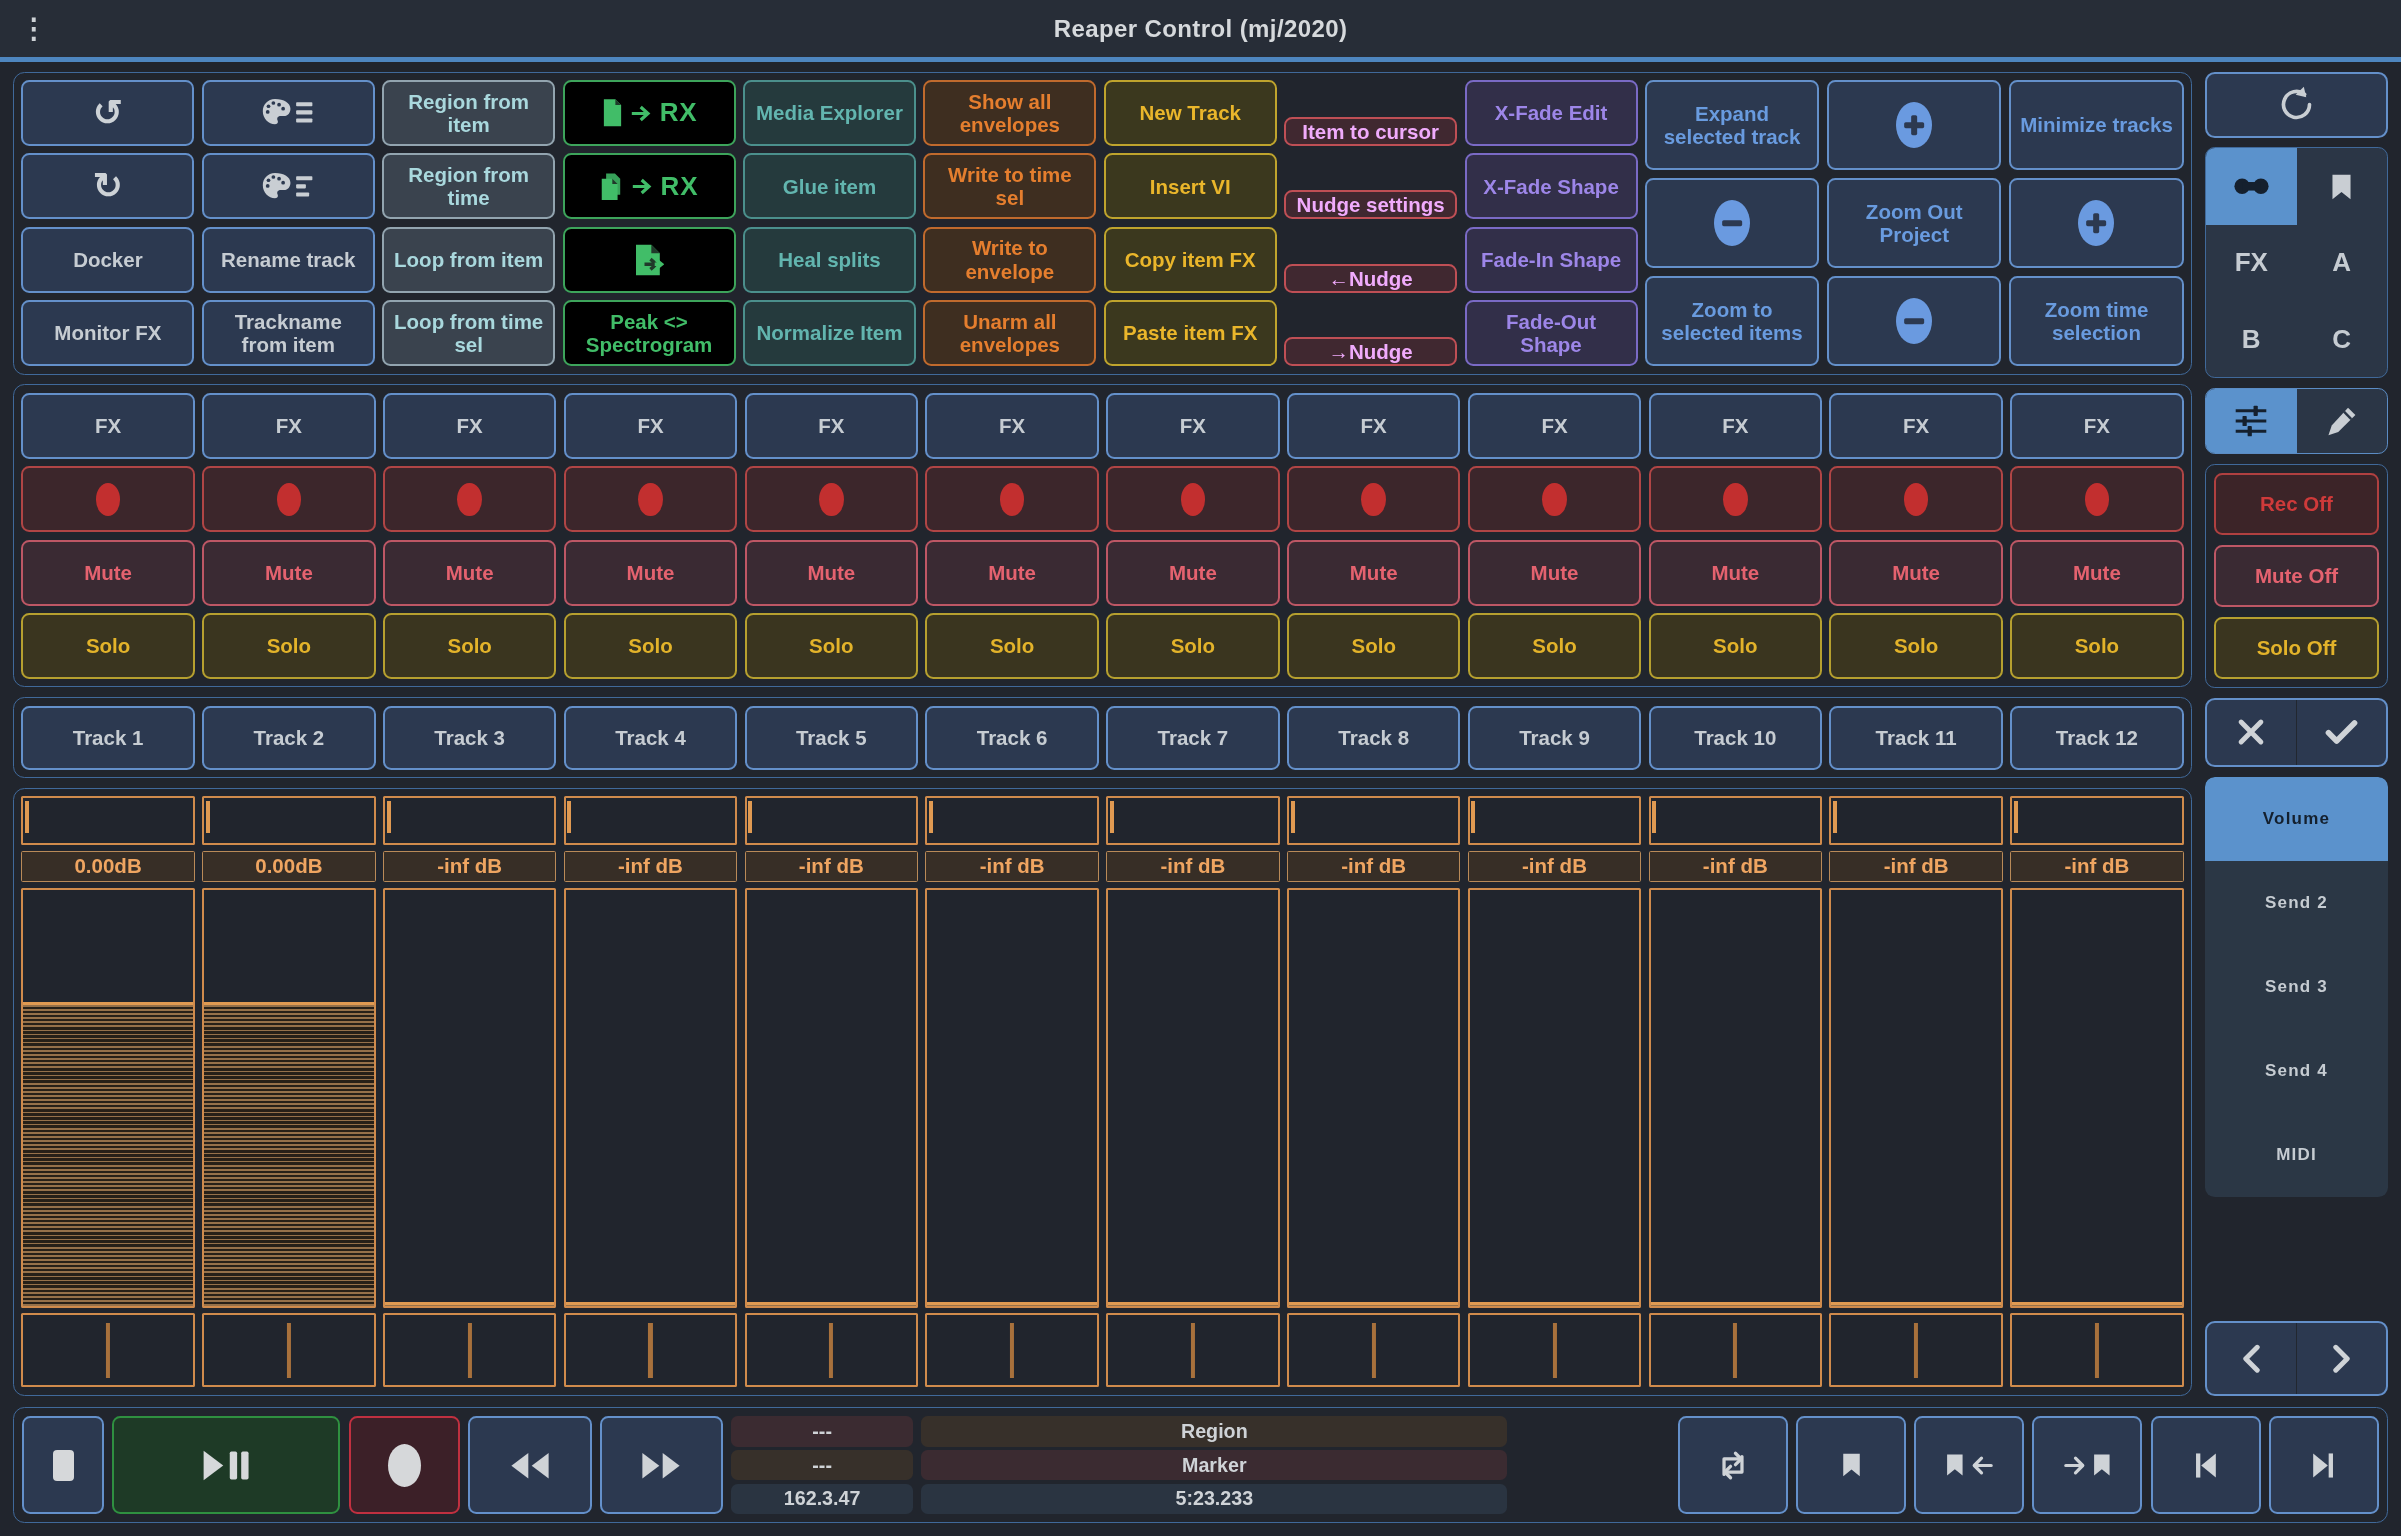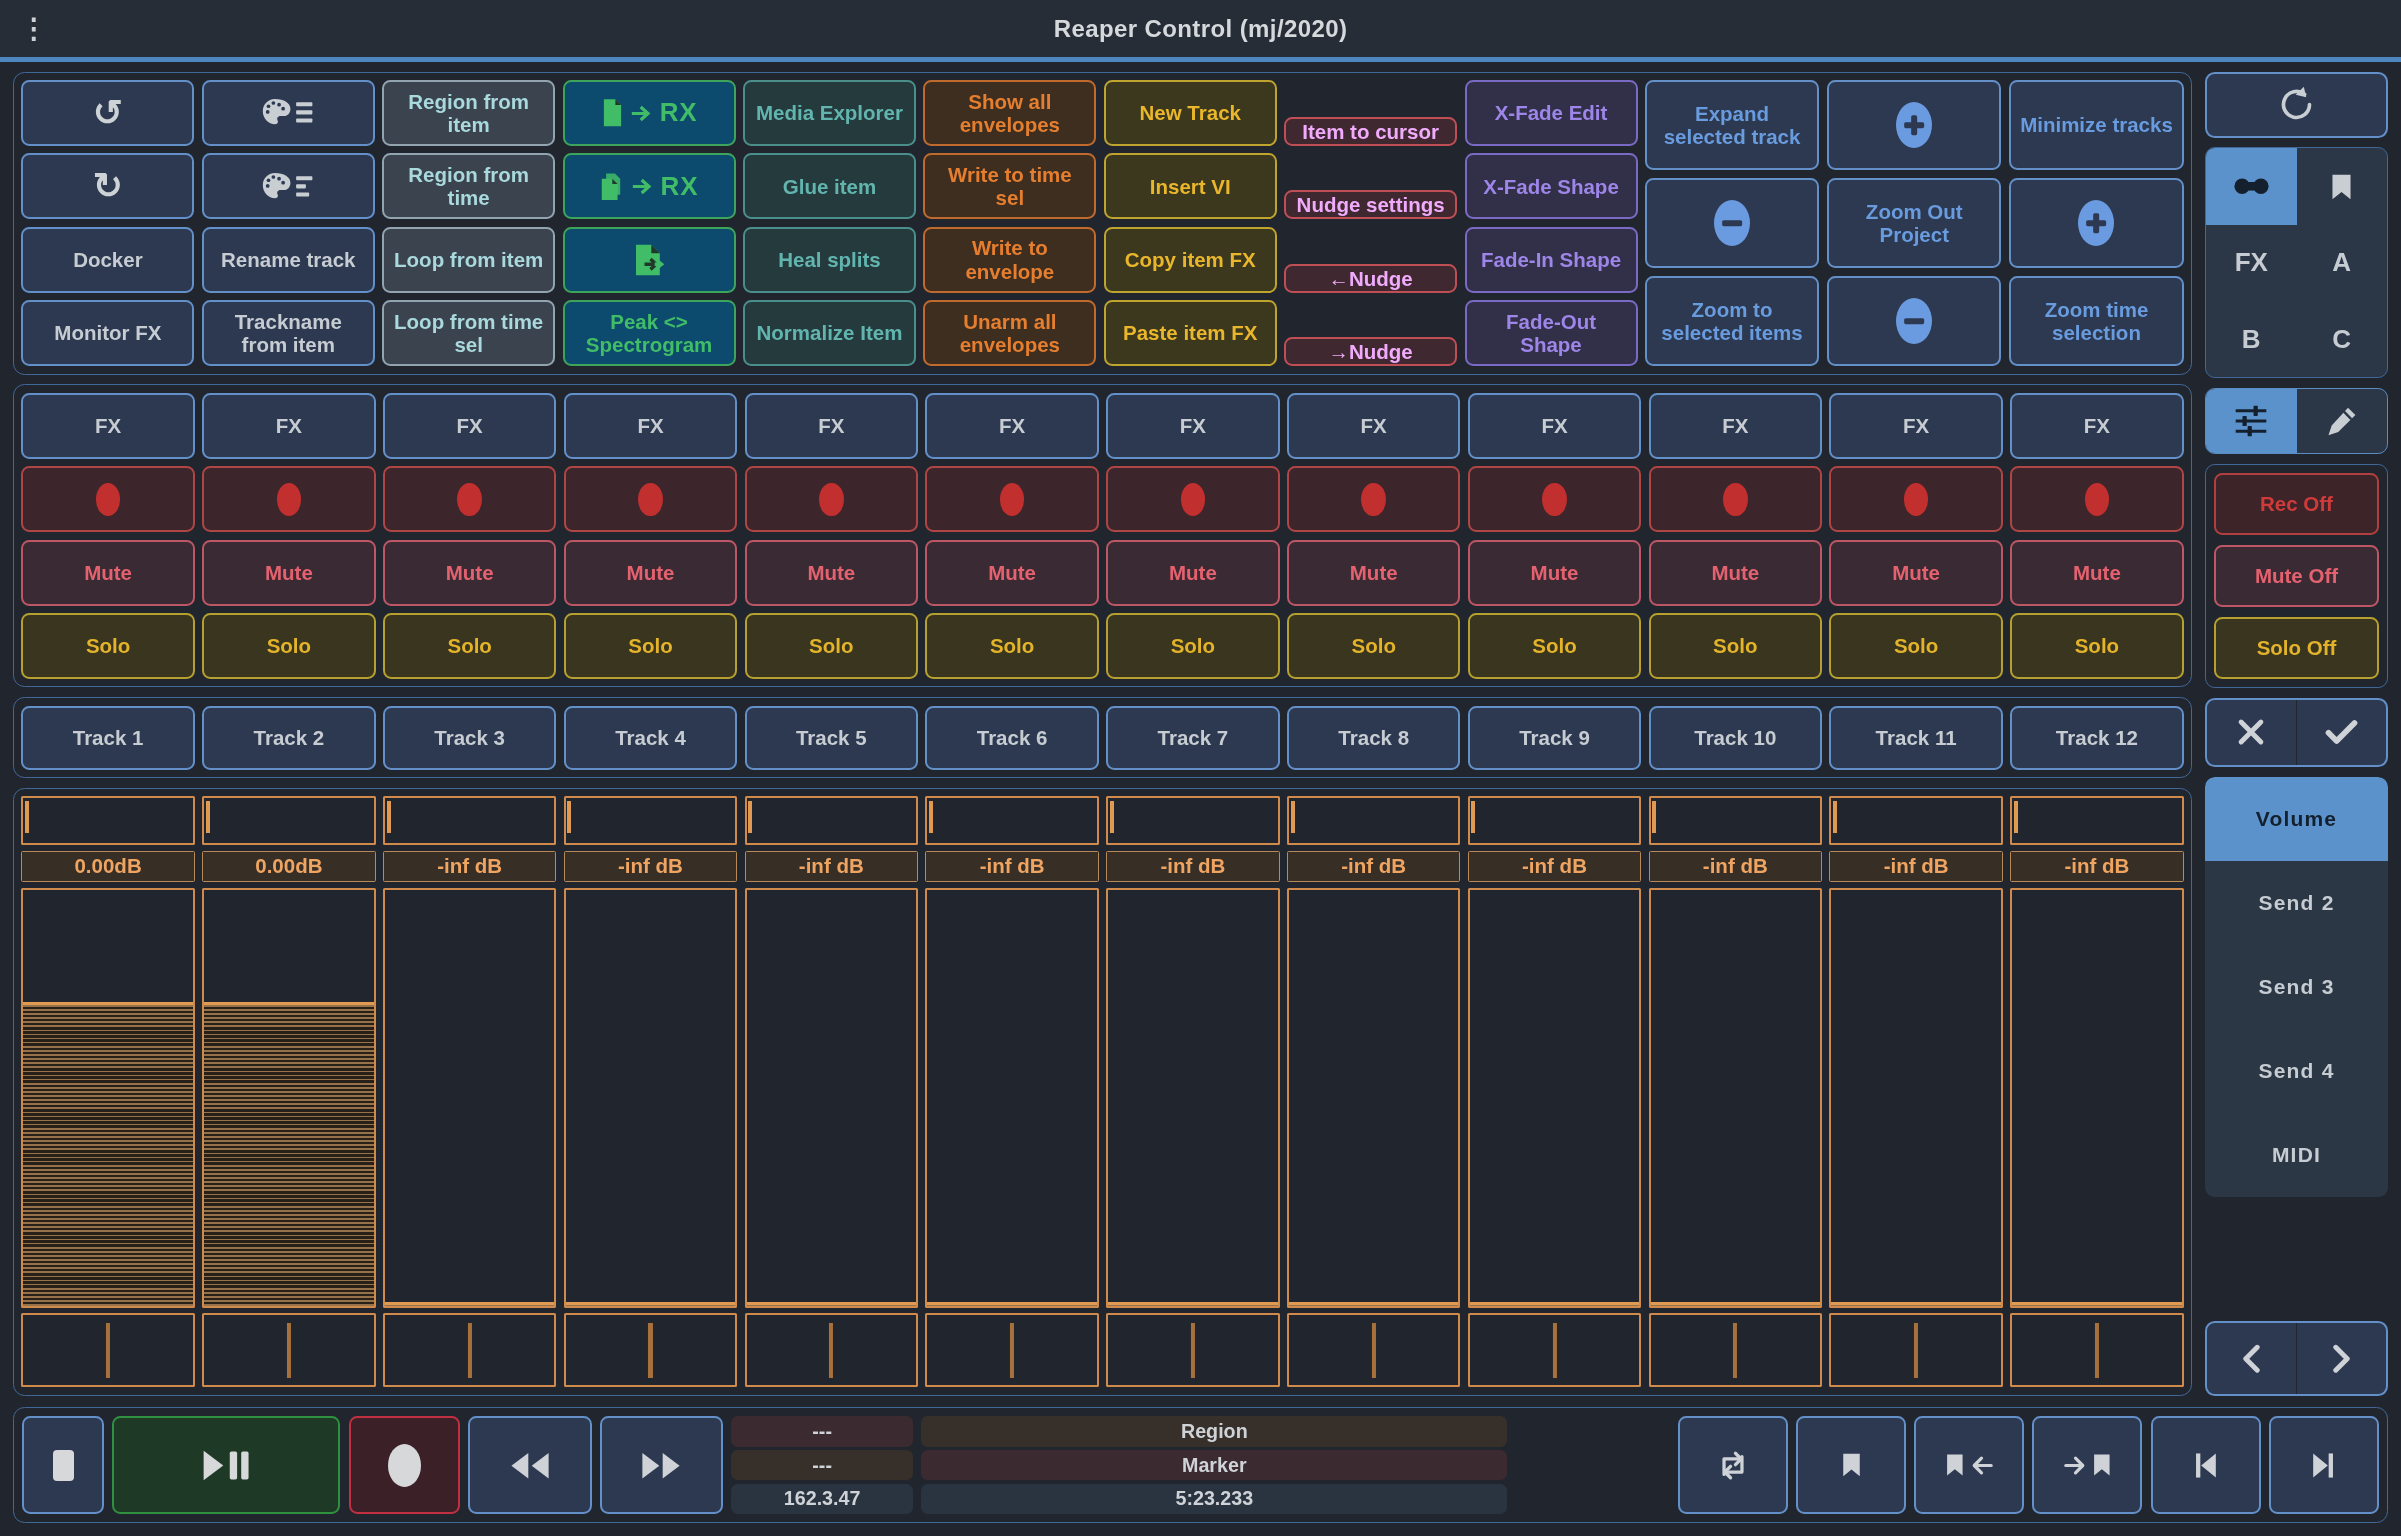--- a/index.html
+++ b/index.html
@@ -16,21 +16,21 @@
   .content { padding:9.8px 13px 0 13px; display:flex; gap:13px; align-items:stretch; }
   .main { flex:1; min-width:0; display:flex; flex-direction:column; gap:9.8px; }
   .panel { border:1.6px solid #40699a; border-radius:11.5px; padding:7.4px; }
 
   
   .btn { display:flex; align-items:center; justify-content:center; gap:6.6px; text-align:center;
     border-radius:8.2px; border:2px solid; font-size:20.5px; font-weight:700; line-height:1.15;
     padding:1.6px 6.6px; cursor:pointer; min-width:0; }
   .c-navy   { background:#2c3950; border-color:#6490ca; color:#c6ccd2; }
   .c-grey   { background:#3a434e; border-color:#92a4af; color:#a9d8dd; }
-  .c-green  { background:#0c4a6e; border-color:#3da45b; color:#41bd68; }
+  .c-green  { background:#000000; border-color:#3da45b; color:#41bd68; }
   .c-teal   { background:#253a3d; border-color:#4b8f8c; color:#62b5af; }
   .c-orange { background:#3e2e20; border-color:#c06a2d; color:#e57e2e; }
   .c-yellow { background:#3b381e; border-color:#bfa42d; color:#eab62b; }
   .c-red    { background:#402830; border-color:#bf4f55; color:#f0abfc;margin-top:37px; }
   .c-purple { background:#322f49; border-color:#7a6ac5; color:#9d86e8; }
   .c-blue   { background:#2c3950; border-color:#6490ca; color:#699bdf; }
   .c-rec    { background:#3c262b; border-color:#b04545; }
   .c-mute   { background:#3a2a33; border-color:#bd5765; color:#e4626f; }
   .c-solo   { background:#3a351f; border-color:#b6a02f; color:#e3b32a; }
 
@@ -97,21 +97,21 @@
   .toggle-pair .half { display:flex; align-items:center; justify-content:center; }
   .off-panel { padding:8.2px; display:flex; flex-direction:column; gap:9.8px; background:transparent; }
   .off-panel .btn { height:62px; }
   .c-recoff { background:#3c2428; border-color:#b04040; color:#cf3a3a; }
   .pair { height:69px; display:grid; grid-template-columns:1fr 1fr; background:#2c3950;
     border:2px solid #6490ca; border-radius:9.8px; overflow:hidden; }
   .pair .half { display:flex; align-items:center; justify-content:center; }
   .pair .half:first-child { border-right:1.6px solid #22272f; }
   .params { background:#2b3745; border-radius:9.8px; overflow:hidden; }
   .param { height:84px; display:flex; align-items:center; justify-content:center;
-    font-size:21px; color:#c6ccd2; letter-spacing:1.2px; }
+    font-size:17px; color:#c6ccd2; letter-spacing:1.2px; }
   .param.active { background:#5b92cc; color:#14202e; border-radius:9.8px 9.8px 0 0; }
   .chev-pair { margin-top:auto; height:75px; }
 
   svg { display:block; }
 </style>
 </head>
 <body>
 
 <div class="titlebar">
   <span class="kebab">⋮</span>

